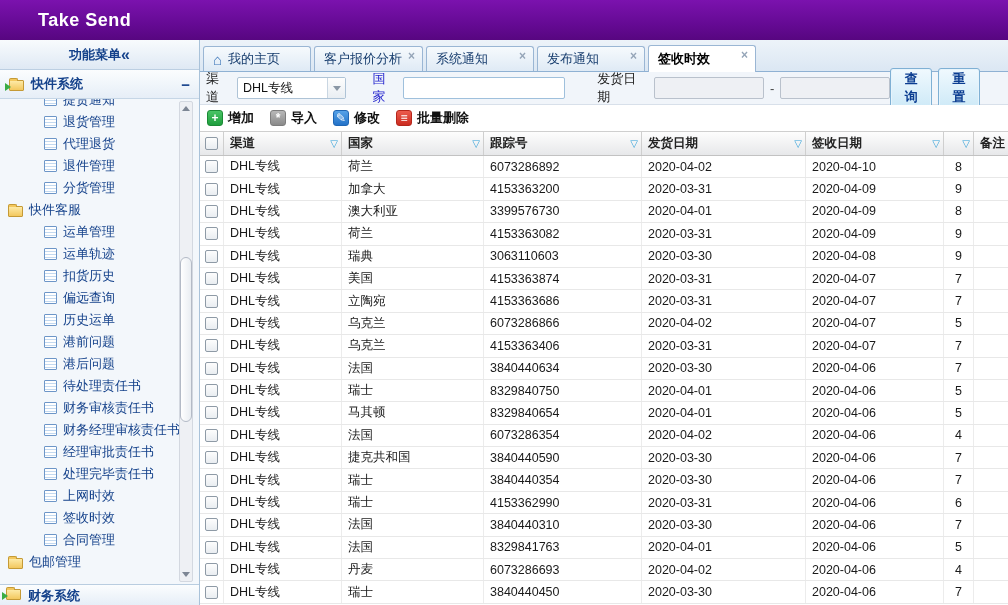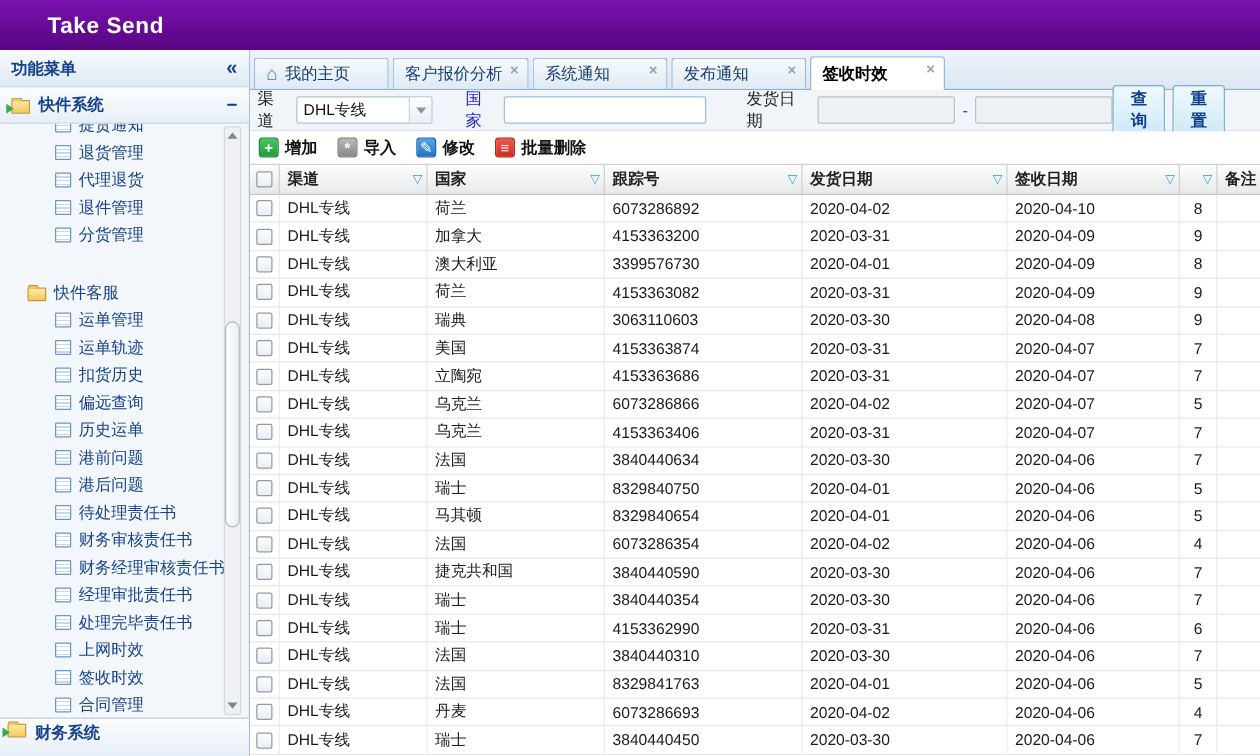--- a/index.html
+++ b/index.html
@@ -9,34 +9,34 @@
   
   .app-header { height:40px; background:linear-gradient(180deg,#7b12ae 0%,#650a94 60%,#570680 100%);
     display:flex; align-items:center; padding-left:38px; }
   .app-title { color:#fff; font-size:18px; font-weight:bold; letter-spacing:.5px; }
 
   .layout { display:flex; height:565px; }
 
   
   .sidebar { width:200px; flex:none; display:flex; flex-direction:column;
     background:#f3f7fb; border-right:1px solid #a9c2d9; }
-  .side-header { height:30px; flex:none; display:flex; align-items:center; justify-content:space-between;
+  .side-header { height:30px; flex:none; display:flex; align-items:center; justify-content:center;
     padding:0 9px; background:linear-gradient(#f8fbfd,#dfe9f4); border-bottom:1px solid #bccfe2;
     color:#15428b; font-weight:bold; }
   .collapse-ic { font-size:16px; color:#15428b; cursor:pointer; line-height:1; }
   .side-section { height:29px; flex:none; display:flex; align-items:center; gap:7px; padding:0 9px;
     background:linear-gradient(#fbfdfe,#e6eef7); border-bottom:1px solid #c6d6e6;
     color:#15428b; font-weight:bold; }
   .minus-ic { margin-left:auto; color:#15428b; font-weight:bold; font-size:15px; line-height:1; }
 
   .side-scroll { flex:1; position:relative; overflow:hidden; }
   .side-items { margin-top:-10px; }
   .side-item { height:22px; display:flex; align-items:center; gap:6px; padding-left:44px;
     color:#15428b; white-space:nowrap; cursor:pointer; }
-  .side-item.is-folder { padding-left:22px;margin-top:24px; }
+  .side-item.is-folder { padding-left:8px; }
   .item-ic { width:13px; height:12px; flex:none; border:1px solid #6d96c8; border-radius:1px;
     background:repeating-linear-gradient(180deg,#ffffff 0 2px,#c3d9f0 2px 3px); }
   .side-item.is-folder .item-ic { width:15px; height:11px; border:1px solid #c59a35; border-radius:1px;
     background:linear-gradient(#fdeaa6,#f3c85e); position:relative; margin-top:2px; }
   .side-item.is-folder .item-ic::before { content:""; position:absolute; top:-3px; left:-1px;
     width:7px; height:2px; background:#f3c85e; border:1px solid #c59a35; border-bottom:none;
     border-radius:2px 2px 0 0; }
 
   .folder-arrow-ic { width:15px; height:11px; flex:none; border:1px solid #c59a35; border-radius:1px;
     background:linear-gradient(#fdeaa6,#f3c85e); position:relative; margin-top:2px; }
@@ -49,21 +49,21 @@
     background:#eef0f4; border:1px solid #d3d8e0; border-radius:2px; }
   .sbtn { position:absolute; left:0; width:12px; height:13px; display:flex; align-items:center; justify-content:center; }
   .sbtn.up { top:0; } .sbtn.down { bottom:0; }
   .tri-up { width:0; height:0; border-left:4px solid transparent; border-right:4px solid transparent;
     border-bottom:5px solid #7d8694; }
   .tri-down { width:0; height:0; border-left:4px solid transparent; border-right:4px solid transparent;
     border-top:5px solid #7d8694; }
   .sthumb { position:absolute; left:0px; width:12px; top:155px; height:165px;
     background:linear-gradient(90deg,#ffffff,#e9edf2); border:1px solid #b3bac6; border-radius:6px; }
 
-  .side-bottom { height:31px; flex:none; border-top:1px solid #b9cde0; overflow:hidden;
+  .side-bottom { height:21px; flex:none; border-top:1px solid #b9cde0; overflow:hidden;
     display:flex; align-items:flex-start; gap:7px; padding:2px 0 0 6px;
     color:#15428b; font-weight:bold; background:linear-gradient(#fbfdfe,#e6eef7); }
 
   
   .main { flex:1; min-width:0; display:flex; flex-direction:column; background:#fff; }
 
   .tabbar { height:32px; flex:none; display:flex; align-items:flex-end; gap:3px; padding:4px 0 0 3px;
     background:linear-gradient(#edf3f9,#dbe7f3); border-bottom:1px solid #8fb1d3; }
   .tab { height:25px; display:flex; align-items:center; gap:6px; padding:0 7px 0 9px;
     border:1px solid #9ab6d4; border-bottom:none; border-radius:3px 3px 0 0;

